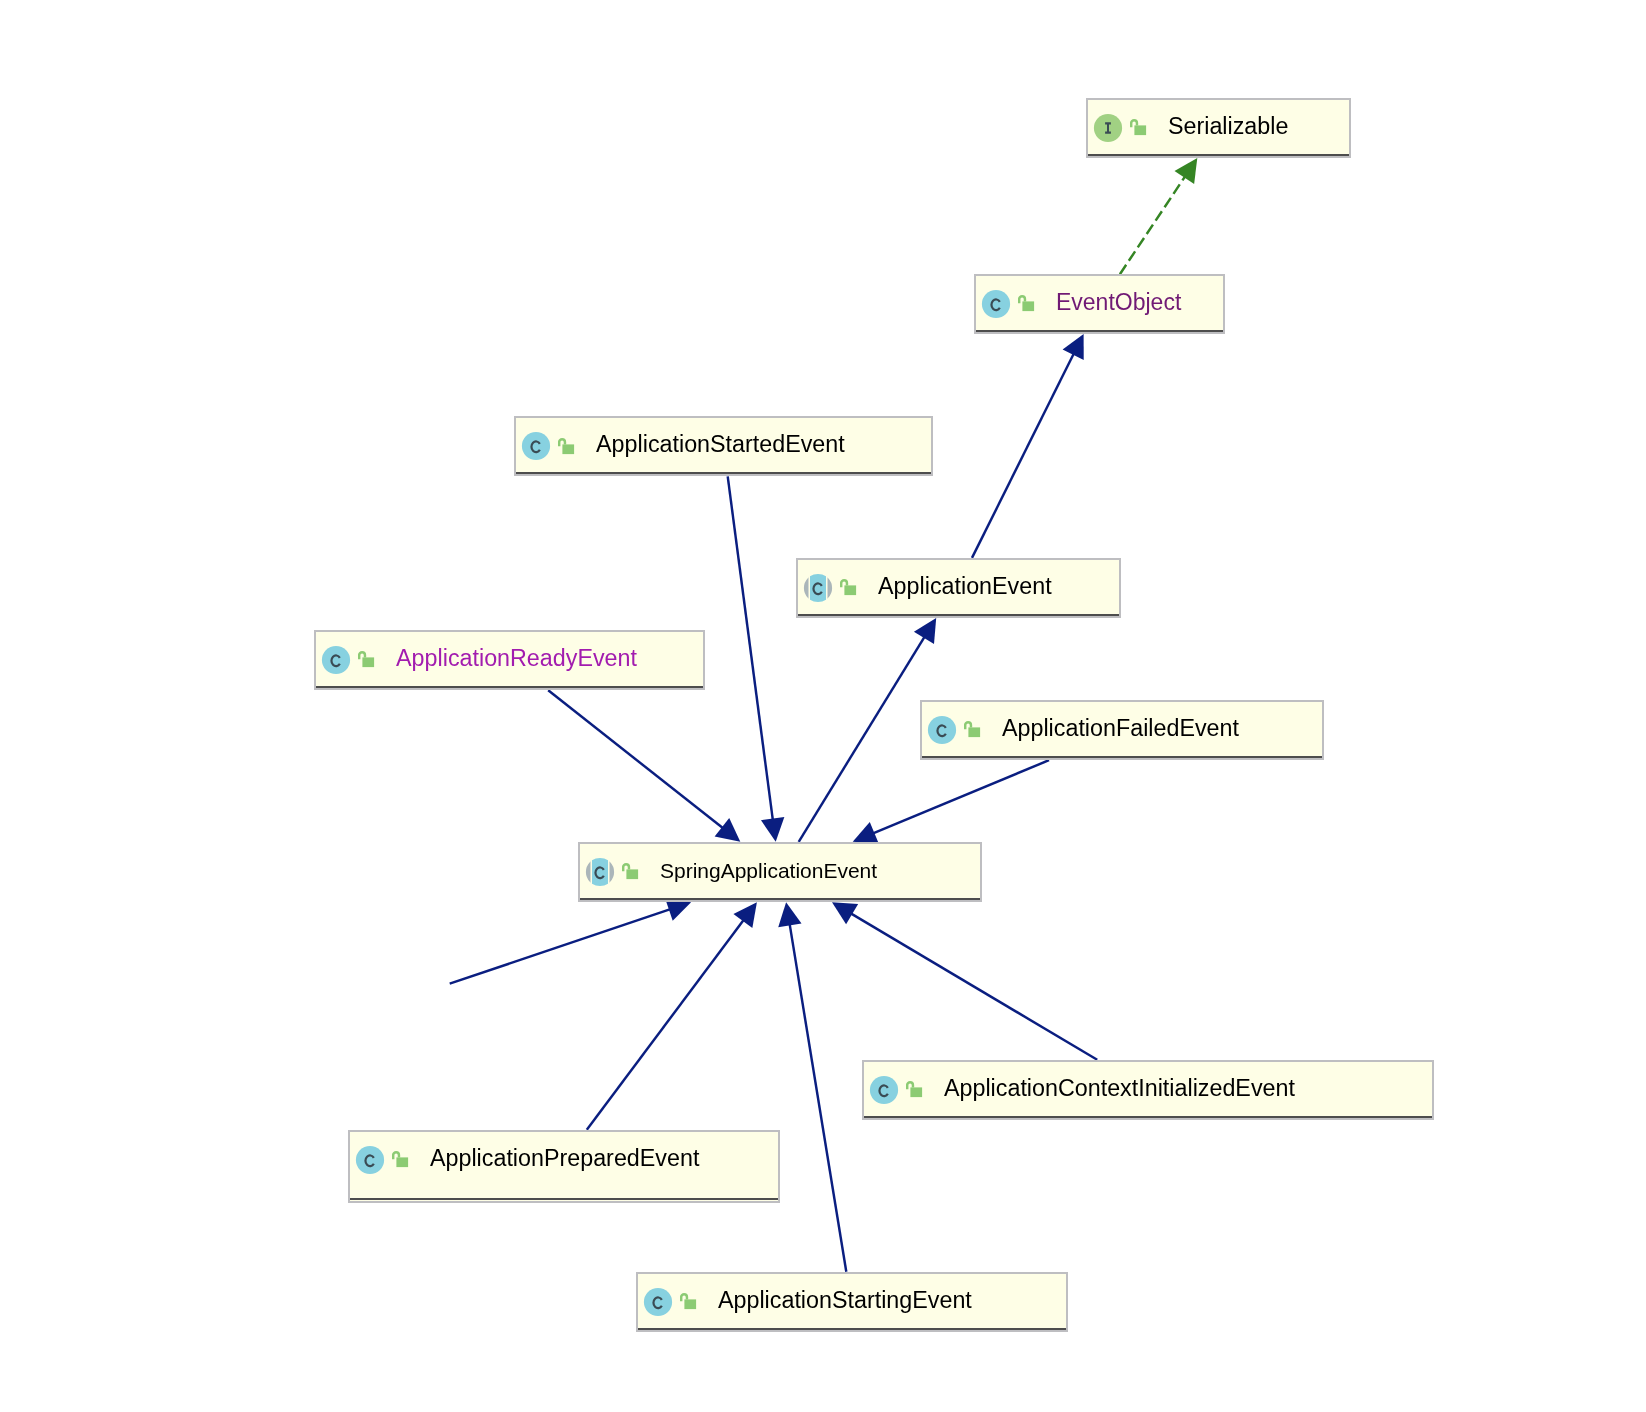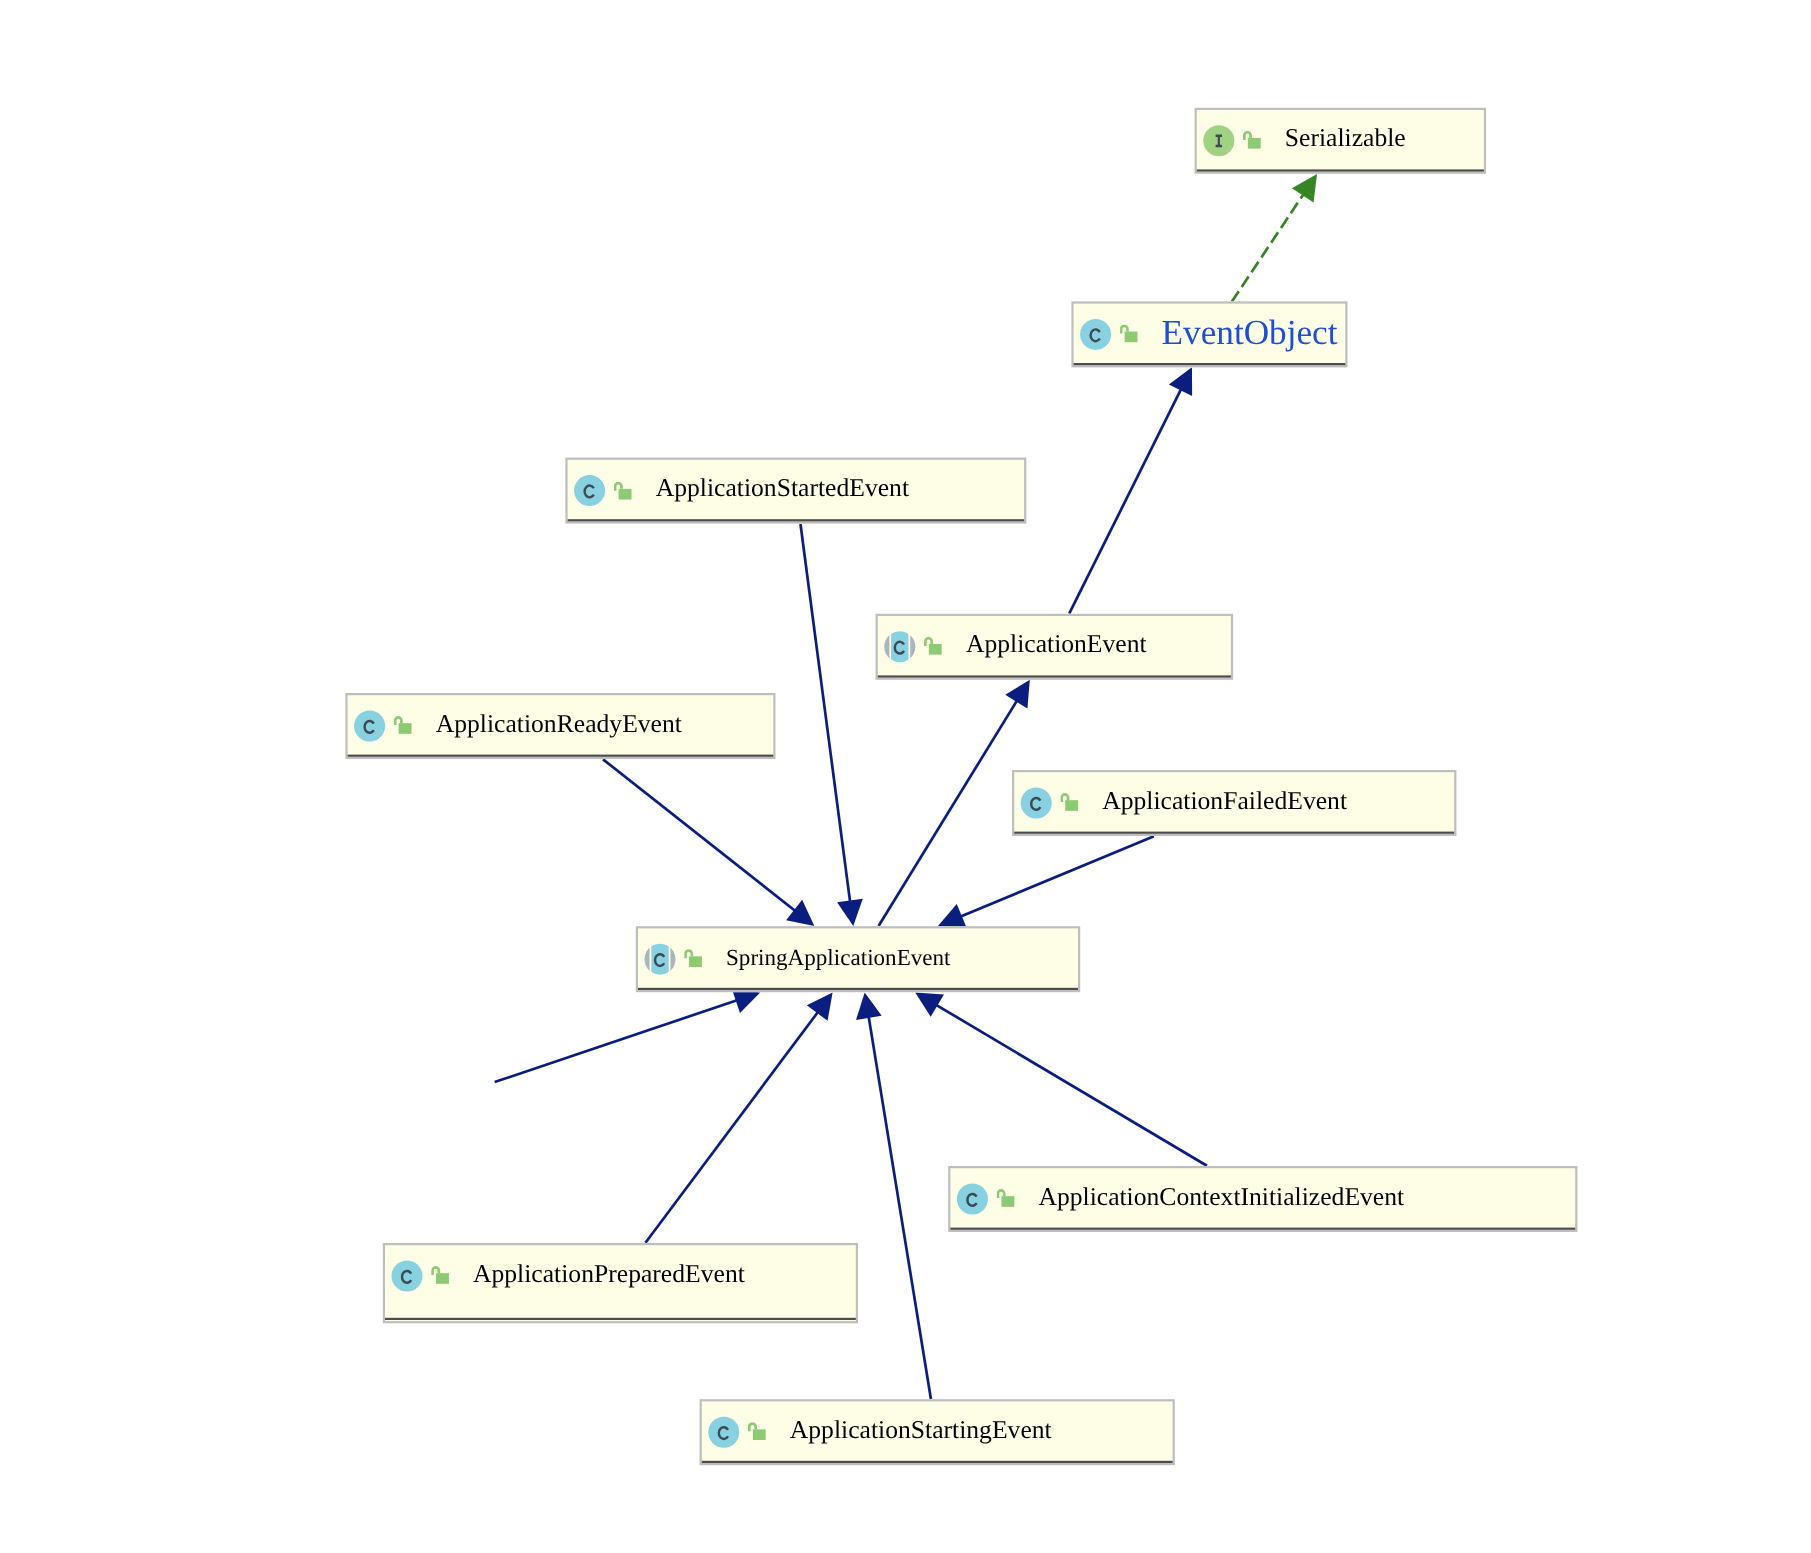--- a/index.html
+++ b/index.html
@@ -7,21 +7,21 @@
   body{width:1646px;height:1412px;position:relative;overflow:hidden;
        font-family:"DejaVu Sans Mono", monospace;}
   #edges{position:absolute;left:0;top:0;}
   #nodes{position:absolute;left:0;top:0;width:1646px;height:1412px;}
   .node{position:absolute;box-sizing:border-box;}
   .nbody{position:absolute;left:0;top:0;right:0;bottom:0;box-sizing:border-box;}
   .sep{position:absolute;}
   .nicon{position:absolute;}
   .lock{position:absolute;}
   .nlabel{position:absolute;white-space:pre;color:#000000;
-          font-family:Liberation Serif, serif;
+          font-family:Liberation Sans, sans-serif;
           -webkit-font-smoothing:antialiased;
           transform:translateZ(0);}
 </style>
 </head>
 <body>
 
 <svg id="edges" viewBox="0 0 1646 1412" width="1646" height="1412">
     <g>
       <line x1="1119.9" y1="274.2" x2="1186.5388161932306" y2="174.24177571015417" stroke="#358524" stroke-width="2.45" stroke-dasharray="11.3,4.8"></line>
       <polygon points="1197.3,158.1 1194.1382088815162,184.11543920296324 1174.5018219351432,171.02451457204788" fill="#358524"></polygon>
@@ -81,21 +81,21 @@
       <div class="nbody" style="background: rgb(254, 254, 230); border: 2.3px solid rgb(190, 190, 193);"></div>
       <div class="sep" style="left: 2.1px; right: 2px; bottom: 2.35px; height: 2.1px; background: rgb(77, 77, 77);"></div>
       <svg width="32" height="32" viewBox="-2 -2 32 32" class="nicon" style="left: 6.1px; top: 14px;">
         <circle cx="14" cy="14" r="14.1" fill="#87D1E0"></circle>
         <path d="M 17.82 17.71 A 4.55 5.35 0 1 1 17.82 11.89" fill="none" stroke="#3A4B54" stroke-width="2.2" stroke-linecap="butt"></path>
       </svg>
       <svg width="17" height="17" viewBox="0 0 17 17" class="lock" style="left: 44px; top: 21.5px;">
         <path d="M1.2 8.2 V4.1 A2.875 2.875 0 0 1 6.95 4.1 V6.4" fill="none" stroke="#8CCB73" stroke-width="2.45"></path>
         <rect x="4.4" y="6.4" width="11.7" height="9.7" fill="#8CCB73"></rect>
       </svg>
-      <div class="nlabel" style="left: 82.2px; top: 0px; height: 60.4px; line-height: 57.8px; font-size: 32px; color: #1d4ed8;">EventObject</div>
+      <div class="nlabel" style="left: 82.2px; top: 0px; height: 60.4px; line-height: 57.8px; font-size: 23px; color: #701a75;">EventObject</div>
     </div>
     <div class="node" style="left: 513.9px; top: 416px; width: 418.7px; height: 60.4px; padding-left: 43px;">
       <div class="nbody" style="background: rgb(254, 254, 230); border: 2.3px solid rgb(190, 190, 193);"></div>
       <div class="sep" style="left: 2.1px; right: 2px; bottom: 2.35px; height: 2.1px; background: rgb(77, 77, 77);"></div>
       <svg width="32" height="32" viewBox="-2 -2 32 32" class="nicon" style="left: 6.1px; top: 14px;">
         <circle cx="14" cy="14" r="14.1" fill="#87D1E0"></circle>
         <path d="M 17.82 17.71 A 4.55 5.35 0 1 1 17.82 11.89" fill="none" stroke="#3A4B54" stroke-width="2.2" stroke-linecap="butt"></path>
       </svg>
       <svg width="17" height="17" viewBox="0 0 17 17" class="lock" style="left: 44px; top: 21.5px;">
         <path d="M1.2 8.2 V4.1 A2.875 2.875 0 0 1 6.95 4.1 V6.4" fill="none" stroke="#8CCB73" stroke-width="2.45"></path>
@@ -125,21 +125,21 @@
       <div class="nbody" style="background: rgb(254, 254, 230); border: 2.3px solid rgb(190, 190, 193);"></div>
       <div class="sep" style="left: 2.1px; right: 2px; bottom: 2.35px; height: 2.1px; background: rgb(77, 77, 77);"></div>
       <svg width="32" height="32" viewBox="-2 -2 32 32" class="nicon" style="left: 6.1px; top: 14px;">
         <circle cx="14" cy="14" r="14.1" fill="#87D1E0"></circle>
         <path d="M 17.82 17.71 A 4.55 5.35 0 1 1 17.82 11.89" fill="none" stroke="#3A4B54" stroke-width="2.2" stroke-linecap="butt"></path>
       </svg>
       <svg width="17" height="17" viewBox="0 0 17 17" class="lock" style="left: 44px; top: 21.5px;">
         <path d="M1.2 8.2 V4.1 A2.875 2.875 0 0 1 6.95 4.1 V6.4" fill="none" stroke="#8CCB73" stroke-width="2.45"></path>
         <rect x="4.4" y="6.4" width="11.7" height="9.7" fill="#8CCB73"></rect>
       </svg>
-      <div class="nlabel" style="left: 82.2px; top: 0px; height: 60.4px; line-height: 57.8px; font-size: 23.3px; color: #000000; text-align: center;">ApplicationReadyEvent</div>
+      <div class="nlabel" style="left: 82.2px; top: 0px; height: 60.4px; line-height: 57.8px; font-size: 23.3px; color: #a21caf; text-align: center;">ApplicationReadyEvent</div>
     </div>
     <div class="node" style="left: 919.8px; top: 699.8px; width: 404.7px; height: 60.4px;">
       <div class="nbody" style="background: rgb(254, 254, 230); border: 2.3px solid rgb(190, 190, 193);"></div>
       <div class="sep" style="left: 2.1px; right: 2px; bottom: 2.35px; height: 2.1px; background: rgb(77, 77, 77);"></div>
       <svg width="32" height="32" viewBox="-2 -2 32 32" class="nicon" style="left: 6.1px; top: 14px;">
         <circle cx="14" cy="14" r="14.1" fill="#87D1E0"></circle>
         <path d="M 17.82 17.71 A 4.55 5.35 0 1 1 17.82 11.89" fill="none" stroke="#3A4B54" stroke-width="2.2" stroke-linecap="butt"></path>
       </svg>
       <svg width="17" height="17" viewBox="0 0 17 17" class="lock" style="left: 44px; top: 21.5px;">
         <path d="M1.2 8.2 V4.1 A2.875 2.875 0 0 1 6.95 4.1 V6.4" fill="none" stroke="#8CCB73" stroke-width="2.45"></path>

